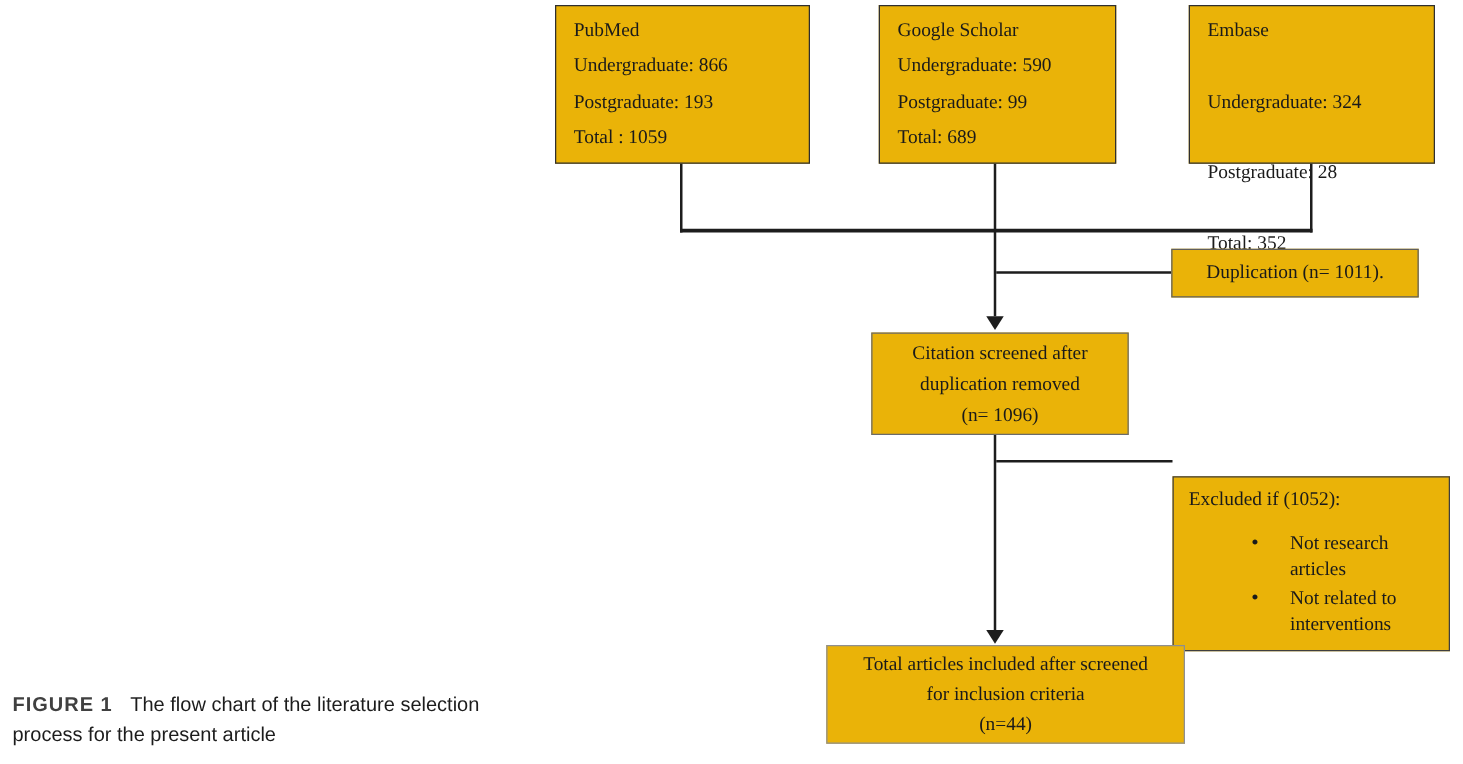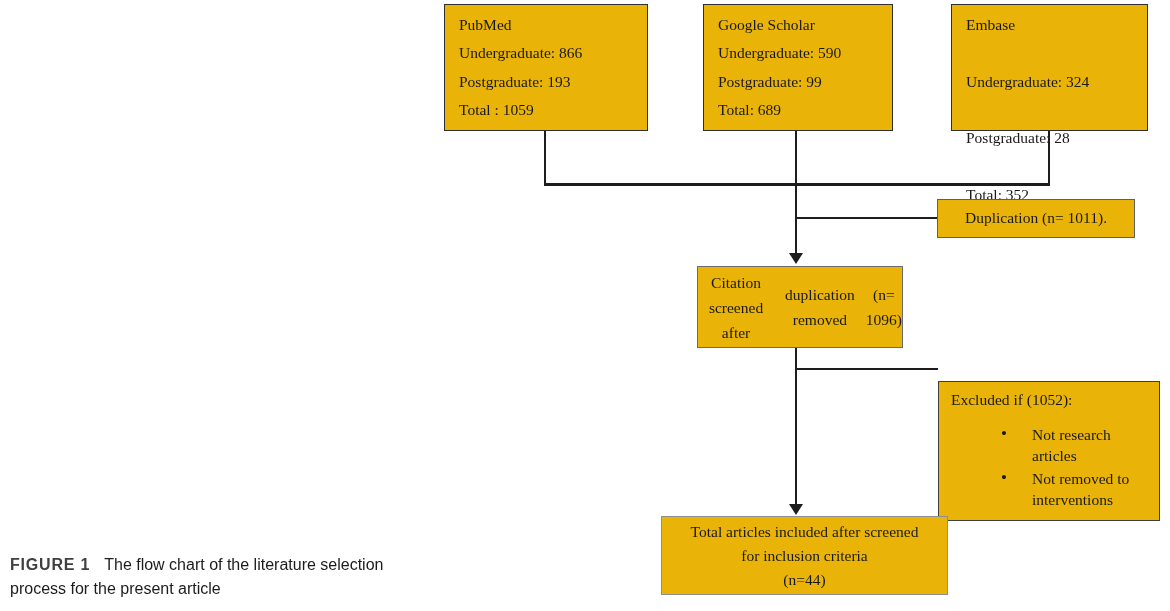--- a/index.html
+++ b/index.html
@@ -34,22 +34,22 @@
   #box-embase { left: 951px; width: 197px; gap: 38px; }
 
   #box-duplication {
     left: 937px; top: 199px; width: 198px; height: 39px;
     border: 1.5px solid #5f5f5f;
     display: flex; align-items: center; justify-content: center;
   }
   #box-citation {
     left: 697px; top: 266px; width: 206px; height: 82px;
     border: 1.5px solid #6b6b6b;
-    display: flex; flex-direction: row; align-items: center; justify-content: center;
-    text-align: center; line-height: 25px; gap: 11px;
+    display: flex; flex-direction: column; align-items: center; justify-content: center;
+    text-align: center; line-height: 25px;
   }
   #box-excluded {
     left: 938px; top: 352px; width: 222px; height: 140px;
     border: 1.5px solid #3f3f3f;
     padding: 9px 8px 0 12px;
     margin-top: 29px;
   }
   .excluded-list {
     list-style: none;
     margin: 14px 0 0 0;
@@ -156,21 +156,21 @@
   </div>
 
   <div class="line" id="line-v-citation"></div>
   <div class="line" id="line-h-excluded"></div>
   <div class="arrow-down" id="arrow-total"></div>
 
   <div class="box" id="box-excluded">
     <div>Excluded if (1052):</div>
     <ul class="excluded-list">
       <li class="excluded-item">Not research articles</li>
-      <li class="excluded-item">Not removed to interventions</li>
+      <li class="excluded-item">Not related to interventions</li>
     </ul>
   </div>
 
   <div class="box" id="box-total">
     <div>Total articles included after screened</div>
     <div>for inclusion criteria</div>
     <div>(n=44)</div>
   </div>
 
   <div id="caption">

